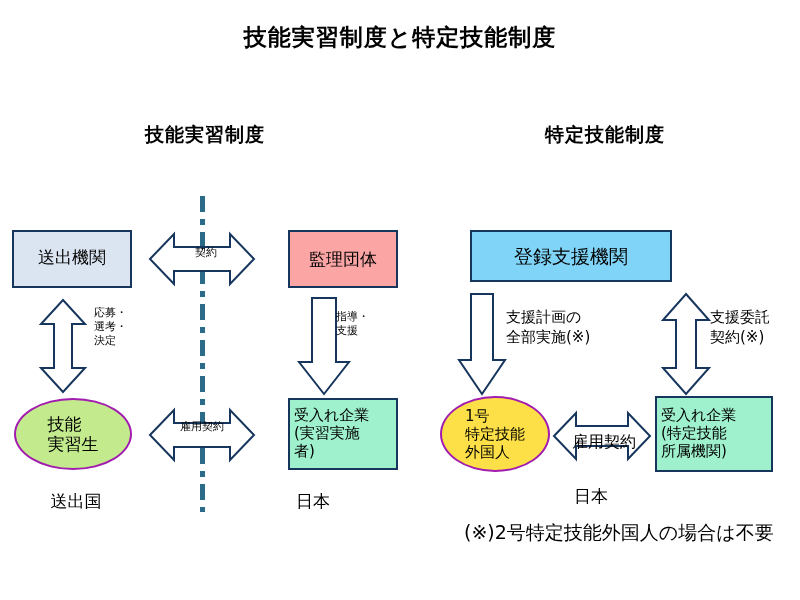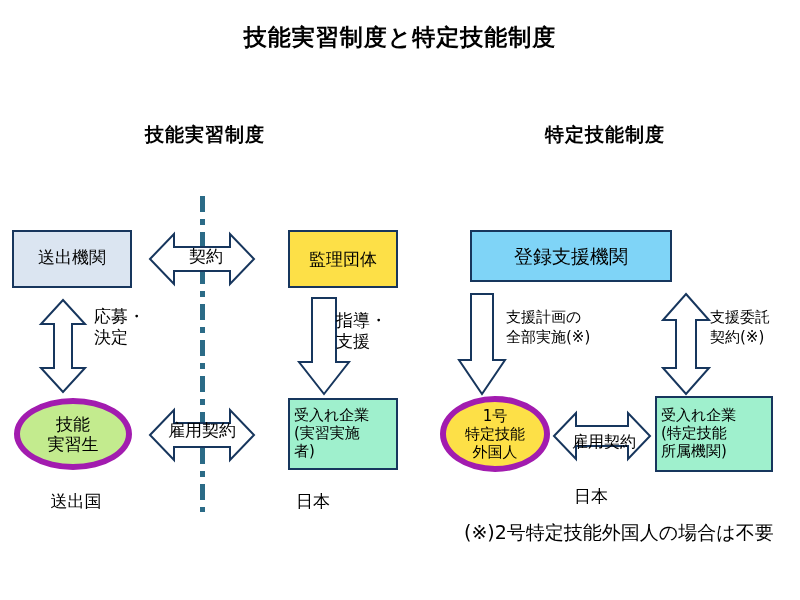--- a/index.html
+++ b/index.html
@@ -36,29 +36,29 @@
   }
 
   
   .node-box{
     border:2px solid #17365d;
     display:flex;align-items:center;justify-content:center;
     text-align:center;line-height:1.18;
     box-sizing:border-box;
   }
   .node-ellipse{
-    border:6px solid #a21caf;border-radius:50%;
+    border:2px solid #a21caf;border-radius:50%;
     display:flex;align-items:center;justify-content:center;
-    text-align:center;line-height:1.2;box-sizing:border-box;
+    line-height:1.2;box-sizing:border-box;
   }
 
   #node-sending-org{left:12px;top:230px;width:120px;height:58px;
     background:#dbe5f1;font-size:17px;font-family:Liberation Mono, monospace;}
   #node-supervising-org{left:288px;top:230px;width:110px;height:58px;
-    background:#fde047;font-size:17px;}
+    background:#fca5a5;font-size:17px;}
   #node-trainee{left:14px;top:398px;width:118px;height:72px;
     background:#c3eb8e;font-size:17px;}
   #node-host-company-left{left:288px;top:398px;width:110px;height:72px;
     background:#9ff0cd;font-size:15px;padding:3px 4px;
     justify-content:flex-start;text-align:left;}
   #node-host-company-left span{display:block;}
 
   #node-registered-support{left:470px;top:230px;width:202px;height:52px;
     background:#7fd4f7;font-size:19px;}
   #node-ssw-person{left:440px;top:396px;width:110px;height:76px;
@@ -74,21 +74,21 @@
 
   #arrow-contract{left:148px;top:228px;width:108px;height:62px;}
   #arrow-apply-select{left:38px;top:298px;width:50px;height:96px;}
   #arrow-guidance{left:296px;top:296px;width:56px;height:100px;}
   #arrow-employment-left{left:148px;top:404px;width:108px;height:62px;}
   #arrow-support-plan{left:456px;top:292px;width:52px;height:104px;}
   #arrow-support-contract{left:660px;top:292px;width:52px;height:104px;}
   #arrow-employment-right{left:552px;top:408px;width:100px;height:56px;}
 
   
-  .arrow-label{font-size:17px;line-height:1.25;}
+  .arrow-label{font-size:11px;line-height:1.25;}
   .arrow-label-small{font-size:15px;line-height:1.3;}
 
   #label-contract{left:176px;top:246px;width:60px;text-align:center;}
   #label-apply-select{left:94px;top:306px;width:110px;}
   #label-guidance{left:336px;top:310px;width:90px;}
   #label-employment-left{left:156px;top:420px;width:92px;text-align:center;}
   #label-support-plan{left:506px;top:308px;width:150px;}
   #label-support-contract{left:710px;top:308px;width:100px;}
   #label-employment-right{left:558px;top:432px;width:92px;text-align:center;font-size:16px;}
 
@@ -192,20 +192,21 @@
 <div class="abs arrow-wrap" id="arrow-employment-right">
   <svg width="100" height="56" viewBox="0 0 100 56">
     <polygon class="arrow-shape" points="2,28 24,5 24,18 76,18 76,5 98,28 76,51 76,38 24,38 24,51"></polygon>
   </svg>
 </div>
 
 <div class="abs arrow-label" id="label-contract">契約</div>
 
 <div class="abs arrow-label" id="label-apply-select">
   <div>応募・</div>
+  <div>選考・</div>
   <div>決定</div>
 </div>
 
 <div class="abs arrow-label" id="label-guidance">
   <div>指導・</div>
   <div>支援</div>
 </div>
 
 <div class="abs arrow-label" id="label-employment-left">雇用契約</div>
 

